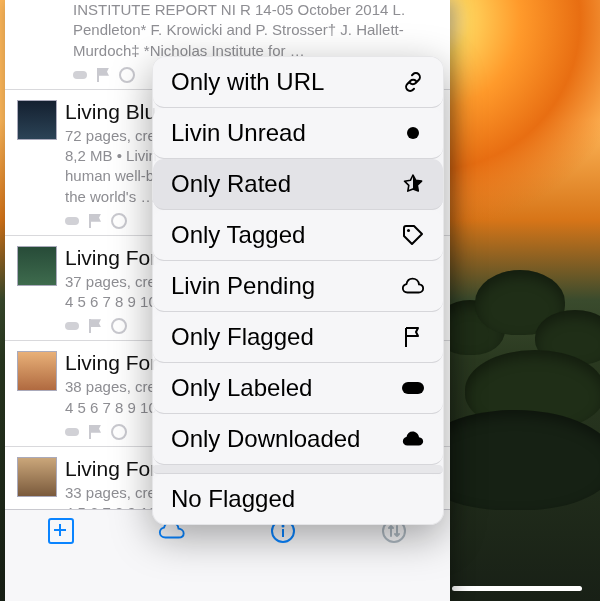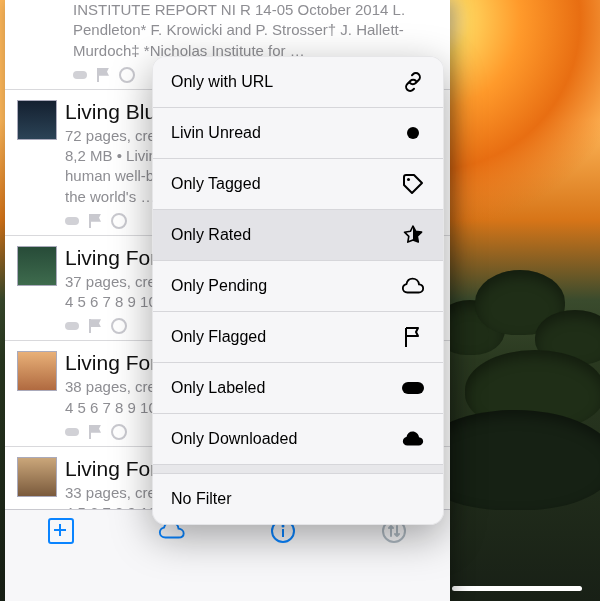--- a/index.html
+++ b/index.html
@@ -58,21 +58,21 @@
   .dotbadge{position:absolute;right:-1px;top:-1px;width:7px;height:7px;background:#0a84ff;border-radius:50%;}
   .bottom-gap{position:absolute;left:0;bottom:0;width:445px;height:49px;background:#f7f7f9;}
 
   
   .popover{
     position:absolute;left:152px;top:56px;width:290px;background:#f3f3f5cc;
     backdrop-filter:blur(10px);
     border-radius:14px;box-shadow:0 12px 40px rgba(0,0,0,.35);
     overflow:hidden;border:1px solid rgba(0,0,0,.06);
   }
-  .prow{display:flex;align-items:center;justify-content:space-between;height:50px;padding:0 18px;border-bottom:1px solid #d6d6da;font-size:16px;color:#000;background:#f6f6f8;}
+  .prow{display:flex;align-items:center;justify-content:space-between;height:50px;padding:0 18px;border-bottom:1px solid #d6d6da;font-size:24px;color:#000;background:#f6f6f8;border-radius:11px;}
   .prow.selected{background:#e3e3e7;}
   .prow.sep{height:8px;padding:0;background:#e7e7ea;border-bottom:1px solid #d6d6da;}
   .prow:last-child{border-bottom:none;}
   .pico{width:24px;height:24px;display:flex;align-items:center;justify-content:center;}
   .pico svg{display:block;}
   .dot-fill{width:12px;height:12px;background:#000;border-radius:50%;}
   .pill-fill{width:22px;height:12px;background:#000;border-radius:7px;}
 </style>
 </head>
 <body>
@@ -182,40 +182,40 @@
             <path d="M9 13a4 4 0 0 0 5.7 0l3-3a4 4 0 1 0-5.7-5.7l-1 1M15 11a4 4 0 0 0-5.7 0l-3 3a4 4 0 1 0 5.7 5.7l1-1" fill="none" stroke="#000" stroke-width="2" stroke-linecap="round"></path>
           </svg>
       </span>
     </div>
     <div class="prow">
       <span>Livin Unread</span>
       <span class="pico">
           <span class="dot-fill"></span>
         </span>
     </div>
+    <div class="prow selected">
+      <span>Only Rated</span>
+      <span class="pico">
+        <svg width="24" height="24" viewBox="0 0 24 24">
+            <path d="M12 3l2.6 5.3 5.9.9-4.3 4.1 1 5.8L12 16.9V3z" fill="#000"></path>
+            <path d="M12 3l-2.6 5.3-5.9.9 4.3 4.1-1 5.8L12 16.9 17.3 19l-1-5.8 4.3-4.1-5.9-.9L12 3z" fill="none" stroke="#000" stroke-width="1.6" stroke-linejoin="round"></path>
+          </svg>
+      </span>
+    </div>
     <div class="prow">
       <span>Only Tagged</span>
       <span class="pico">
         <svg width="24" height="24" viewBox="0 0 24 24">
             <path d="M13 3l8 8-10 10-8-8V5a2 2 0 0 1 2-2h8z" fill="none" stroke="#000" stroke-width="2" stroke-linejoin="round"></path>
             <circle cx="7.5" cy="7.5" r="1.5" fill="#000"></circle>
           </svg>
       </span>
     </div>
-    <div class="prow selected">
-      <span>Only Rated</span>
-      <span class="pico">
-        <svg width="24" height="24" viewBox="0 0 24 24">
-            <path d="M12 3l2.6 5.3 5.9.9-4.3 4.1 1 5.8L12 16.9V3z" fill="#000"></path>
-            <path d="M12 3l-2.6 5.3-5.9.9 4.3 4.1-1 5.8L12 16.9 17.3 19l-1-5.8 4.3-4.1-5.9-.9L12 3z" fill="none" stroke="#000" stroke-width="1.6" stroke-linejoin="round"></path>
-          </svg>
-      </span>
-    </div>
-    <div class="prow">
-      <span>Only Pending</span>
+    <div class="prow">
+      <span>Livin Pending</span>
       <span class="pico">
         <svg width="26" height="20" viewBox="0 0 26 20">
             <path d="M7 17c-3 0-5-2-5-4.6 0-2.2 1.6-4 3.9-4.5C6.6 4.2 9.2 2 12.5 2c3.7 0 6.6 2.7 7 6.2 2.6.3 4.5 2.1 4.5 4.4 0 2.4-2.2 4.4-4.8 4.4H7z" fill="none" stroke="#000" stroke-width="2"></path>
           </svg>
       </span>
     </div>
     <div class="prow">
       <span>Only Flagged</span>
       <span class="pico">
         <svg width="22" height="24" viewBox="0 0 22 24">
@@ -232,17 +232,17 @@
     <div class="prow">
       <span>Only Downloaded</span>
       <span class="pico">
         <svg width="26" height="20" viewBox="0 0 26 20">
             <path d="M7 17c-3 0-5-2-5-4.6 0-2.2 1.6-4 3.9-4.5C6.6 4.2 9.2 2 12.5 2c3.7 0 6.6 2.7 7 6.2 2.6.3 4.5 2.1 4.5 4.4 0 2.4-2.2 4.4-4.8 4.4H7z" fill="#000"></path>
           </svg>
       </span>
     </div>
     <div class="prow sep"></div>
     <div class="prow">
-      <span>No Filter</span>
+      <span>No Flagged</span>
       <span class="pico"></span>
     </div>
   </div>
 </div>
 
 </body></html>

